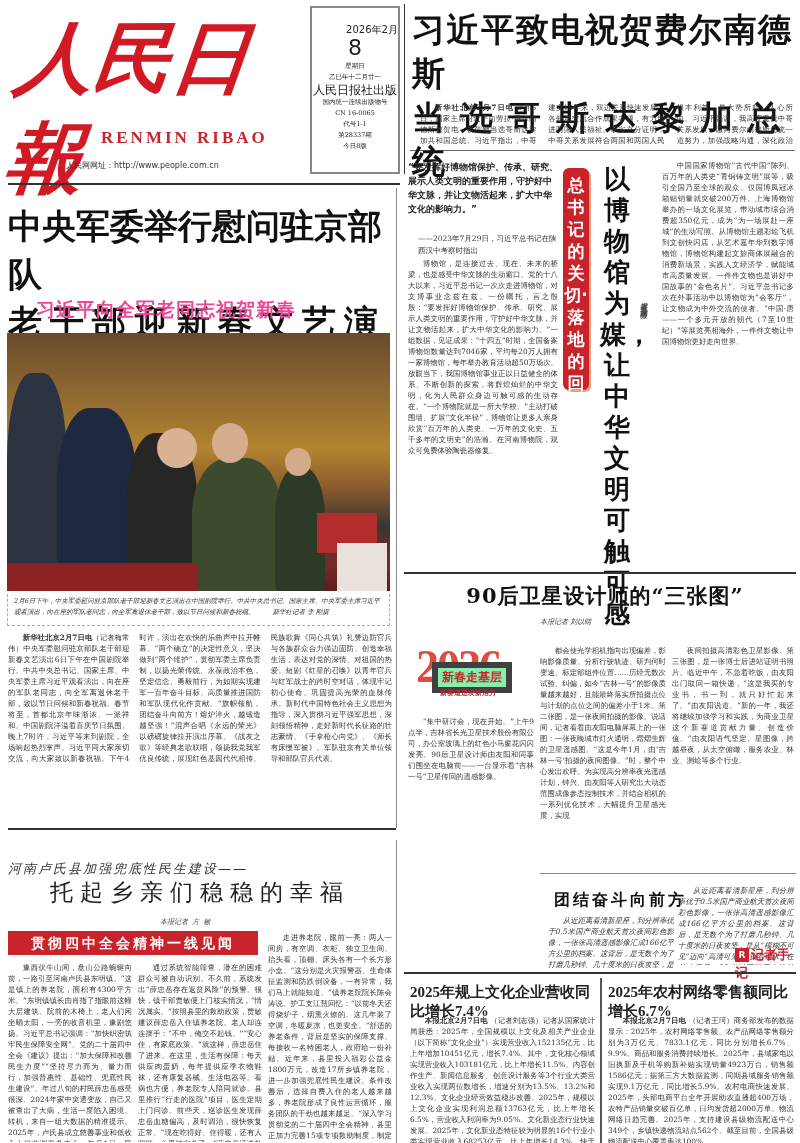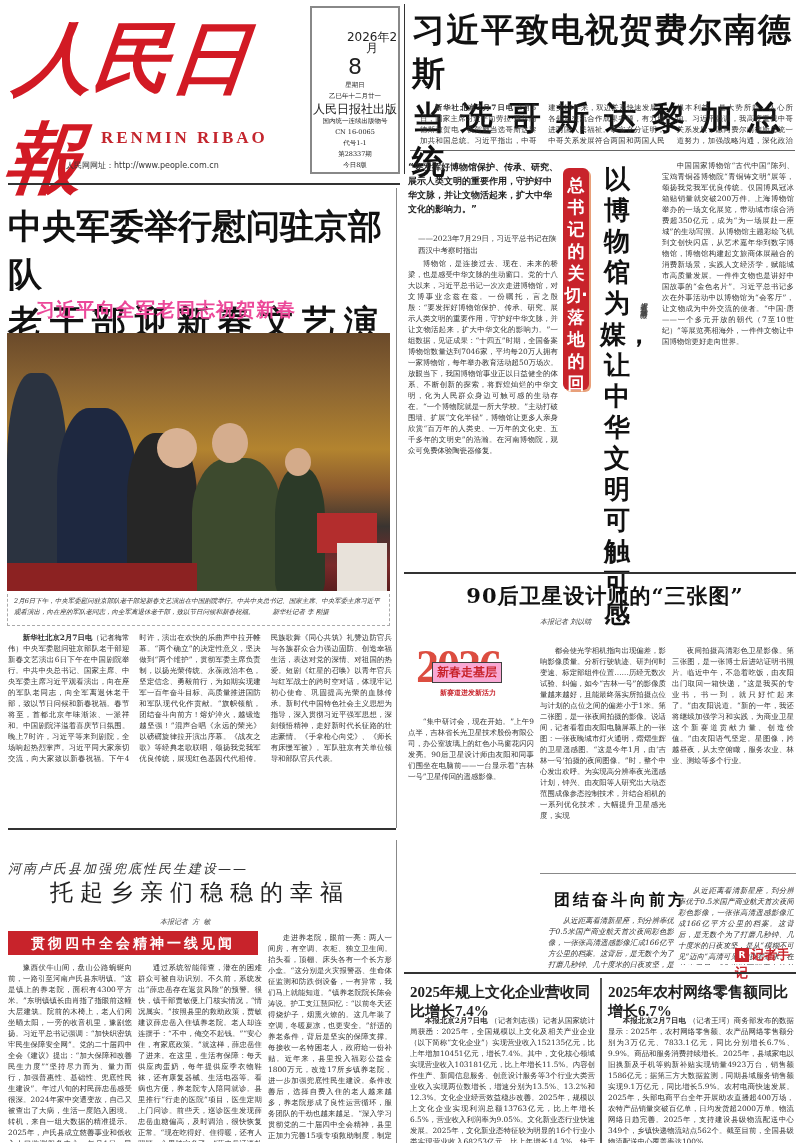--- a/index.html
+++ b/index.html
@@ -10,21 +10,21 @@
   .body-text p { text-indent: 2em; }
   .hl { font-weight: bold; }
   .rule { position: absolute; background: #333; }
 
   
   .masthead-logo { left: 16px; top: 8px; width: 280px; height: 100px; color: #d21a24; font-family: "DejaVu Serif", serif; font-weight: bold; font-style: italic; font-size: 78px; letter-spacing: 0px; line-height: 100px; transform: skewX(-6deg); }
   .masthead-pinyin { left: 80px; top: 128px; color: #c4262e; font-family: "Liberation Serif", serif; font-size: 17px; letter-spacing: 3px; font-weight: bold; margin-left: 21px; }
   .masthead-url { left: 66px; top: 160px; font-size: 8px; color: #333; }
   .datebox { left: 310px; top: 6px; width: 90px; height: 168px; border: 2px solid #888; text-align: center; font-family: "DejaVu Serif", serif; }
   .datebox div { font-size: 6.5px; line-height: 11px; }
-  .datebox .ym { font-family: "DejaVu Sans", sans-serif; font-size: 12px; margin-top: 24px; padding-left: 34px; }
+  .datebox .ym { font-family: "DejaVu Sans", sans-serif; font-size: 10px; margin-top: 16px; padding-left: 34px; }
   .datebox .day { font-family: "DejaVu Sans", sans-serif; font-size: 22px; line-height: 26px; }
   .datebox .pub { font-size: 12px; line-height: 14px; }
 
   .lead1-title { left: 412px; top: 8px; width: 380px; font-weight: bold; font-size: 33px; line-height: 44px; text-align: justify; letter-spacing: 1px; color: #111; }
   .lead1-title .l2 { letter-spacing: 11px; }
   .lead1-body { left: 420px; top: 102px; width: 373px; column-count: 3; column-gap: 12px; height: 44px; }
 
   .lead2-title { left: 8px; top: 202px; width: 384px; font-weight: bold; font-size: 34px; line-height: 48px; color: #111; }
   .lead2-title .l2 { letter-spacing: 8px; }
   .lead2-sub { left: 36px; top: 297px; width: 340px; font-weight: bold; font-size: 19px; color: #ec4899; letter-spacing: 1px; }
@@ -38,21 +38,21 @@
   .red-tag { left: 563px; top: 168px; width: 26px; height: 222px; background: #c8232b; border-radius: 6px; color: #fff; font-weight: bold; font-size: 17px; line-height: 22px; text-align: center; padding-top: 6px; box-shadow: 2px 2px 0 #e8a07a; }
   .museum-title { left: 600px; top: 164px; width: 34px; font-weight: bold; font-size: 26px; line-height: 31px; color: #111; text-align: center; }
   .museum-byline { left: 637px; top: 297px; width: 12px; font-family: "DejaVu Serif", serif; font-style: italic; font-size: 7px; line-height: 12px; color: #444; writing-mode: vertical-rl; }
   .museum-col1 { left: 408px; top: 258px; width: 150px; height: 310px; }
   .museum-col2 { left: 662px; top: 160px; width: 132px; height: 408px; }
 
   .sat-title { left: 425px; top: 582px; width: 360px; font-family: "DejaVu Serif", serif; font-weight: bold; font-size: 21px; text-align: center; color: #111; letter-spacing: 1px; }
   .sat-byline { left: 540px; top: 617px; font-family: "DejaVu Serif", serif; font-style: italic; font-size: 7px; color: #444; }
   .logo2026 { left: 412px; top: 640px; width: 112px; height: 72px; }
   .logo2026 .yr { position: absolute; left: 4px; top: 0; font-family: "Liberation Serif", serif; font-size: 46px; font-weight: bold; color: #d93a2c; letter-spacing: -2px; opacity: .9; }
-  .logo2026 .slogan { position: absolute; left: 20px; top: 22px; background: #f9a8d4; border: 1px solid #404040; padding: 1px 4px; font-family: "DejaVu Serif", serif; font-size: 12px; font-weight: bold; color: #c8232b; }
+  .logo2026 .slogan { position: absolute; left: 20px; top: 22px; background: #86efac; border: 6px solid #404040; padding: 1px 4px; font-family: "DejaVu Serif", serif; font-size: 12px; font-weight: bold; color: #c8232b; }
   .logo2026 .sub { position: absolute; left: 28px; top: 48px; font-family: "DejaVu Serif", serif; font-size: 7px; color: #c8232b; font-weight: bold; }
   .sat-col0 { left: 408px; top: 716px; width: 126px; height: 130px; }
   .sat-col1 { left: 540px; top: 645px; width: 126px; height: 200px; }
   .sat-col2 { left: 672px; top: 645px; width: 122px; height: 200px; }
 
   .chase-title { left: 554px; top: 890px; font-weight: bold; font-size: 16px; color: #111; letter-spacing: 3px; }
   .chase-body { left: 548px; top: 915px; width: 126px; height: 55px; font-style: italic; }
   .chase-col2 { left: 678px; top: 885px; width: 116px; height: 80px; font-style: italic; }
   .notes-badge { left: 735px; top: 946px; font-weight: bold; font-size: 13px; color: #c8232b; }
   .notes-badge .box { display: inline-block; width: 14px; height: 14px; background: #c8232b; color: #fff; font-size: 9px; line-height: 14px; text-align: center; margin-right: 2px; vertical-align: 1px; }
@@ -135,21 +135,21 @@
 
 <div class="abs quote">“要发挥好博物馆保护、传承、研究、展示人类文明的重要作用，守护好中华文脉，并让文物活起来，扩大中华文化的影响力。”</div>
 <div class="abs quote-src">——2023年7月29日，习近平总书记在陕西汉中考察时指出</div>
 <div class="abs red-tag">总书记的关切·落地的回响</div>
 <div class="abs museum-title">以博物馆为媒，让中华文明可触可感</div>
 <div class="abs museum-byline">本报记者 王 珏 陈世涵 乔雨曦</div>
 <div class="abs body-text museum-col1">
   <p>博物馆，是连接过去、现在、未来的桥梁，也是感受中华文脉的生动窗口。党的十八大以来，习近平总书记一次次走进博物馆，对文博事业念兹在兹。一份嘱托，言之殷殷：“要发挥好博物馆保护、传承、研究、展示人类文明的重要作用，守护好中华文脉，并让文物活起来，扩大中华文化的影响力。”一组数据，见证成果：“十四五”时期，全国备案博物馆数量达到7046家，平均每20万人拥有一家博物馆，每年举办教育活动超50万场次。放眼当下，我国博物馆事业正以日益健全的体系、不断创新的探索，将辉煌灿烂的中华文明，化为人民群众身边可触可感的生动存在。“一个博物院就是一所大学校。”主动打破围墙、扩展“文化半径”，博物馆让更多人亲身欣赏“百万年的人类史、一万年的文化史、五千多年的文明史”的浩瀚。在河南博物院，观众可免费体验陶瓷器修复。</p>
 </div>
 <div class="abs body-text museum-col2">
-  <p>中国国家博物馆“古代中国”陈列、宝鸡青铜器博物院“青铜铸文明”展等，颂扬我党我军优良传统。仅国博凤冠冰箱贴销量就突破200万件。上海博物馆举办的一场文化展览，带动城市综合消费超350亿元，成为“为一场展赴一座城”的生动写照。从博物馆主题彩绘飞机到文创快闪店，从艺术嘉年华到数字博物馆，博物馆构建起文旅商体展融合的消费新场景，实践人文经济学，赋能城市高质量发展。一件件文物也是讲好中国故事的“金色名片”。习近平总书记多次在外事活动中以博物馆为“会客厅”，让文物成为中外交流的使者。“中国·唐——一个多元开放的朝代（7至10世纪）”等展览亮相海外，一件件文物让中国博物馆更好走向世界。</p>
+  <p>中国国家博物馆“古代中国”陈列、百万年的人类史“青铜铸文明”展等，吸引全国乃至全球的观众。仅国博凤冠冰箱贴销量就突破200万件。上海博物馆举办的一场文化展览，带动城市综合消费超350亿元，成为“为一场展赴一座城”的生动写照。从博物馆主题彩绘飞机到文创快闪店，从艺术嘉年华到数字博物馆，博物馆构建起文旅商体展融合的消费新场景，实践人文经济学，赋能城市高质量发展。一件件文物也是讲好中国故事的“金色名片”。习近平总书记多次在外事活动中以博物馆为“会客厅”，让文物成为中外交流的使者。“中国·唐——一个多元开放的朝代（7至10世纪）”等展览亮相海外，一件件文物让中国博物馆更好走向世界。</p>
 </div>
 <div class="rule" style="left:404px;top:572px;width:392px;height:2px;"></div>
 
 <div class="abs sat-title">90后卫星设计师的“三张图”</div>
 <div class="abs sat-byline">本报记者 刘以晴</div>
 <div class="abs logo2026">
   <span class="yr">2026</span>
   <span class="slogan">新春走基层</span>
   <span class="sub">新赛道迸发新活力</span>
 </div>

